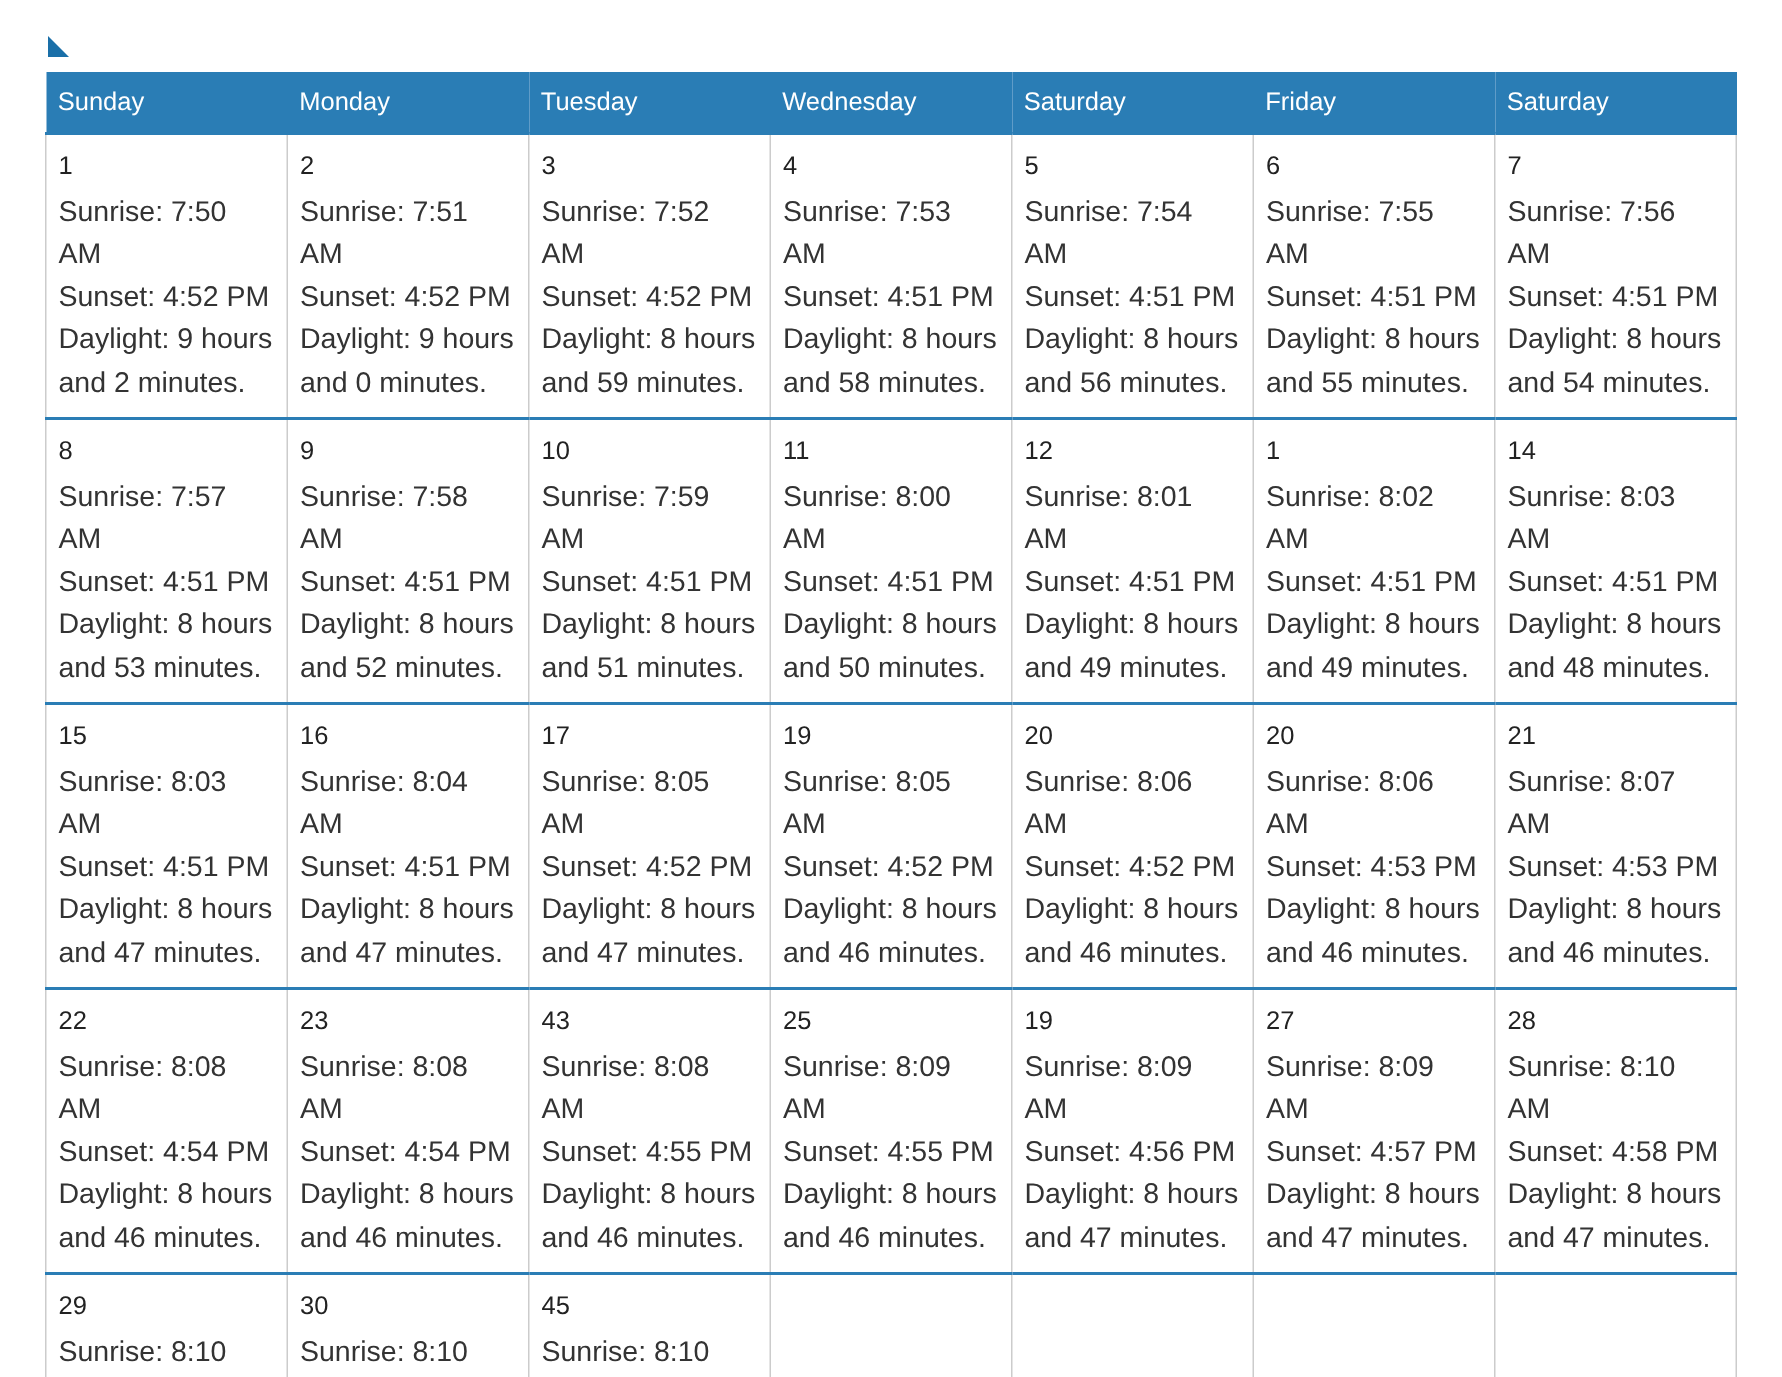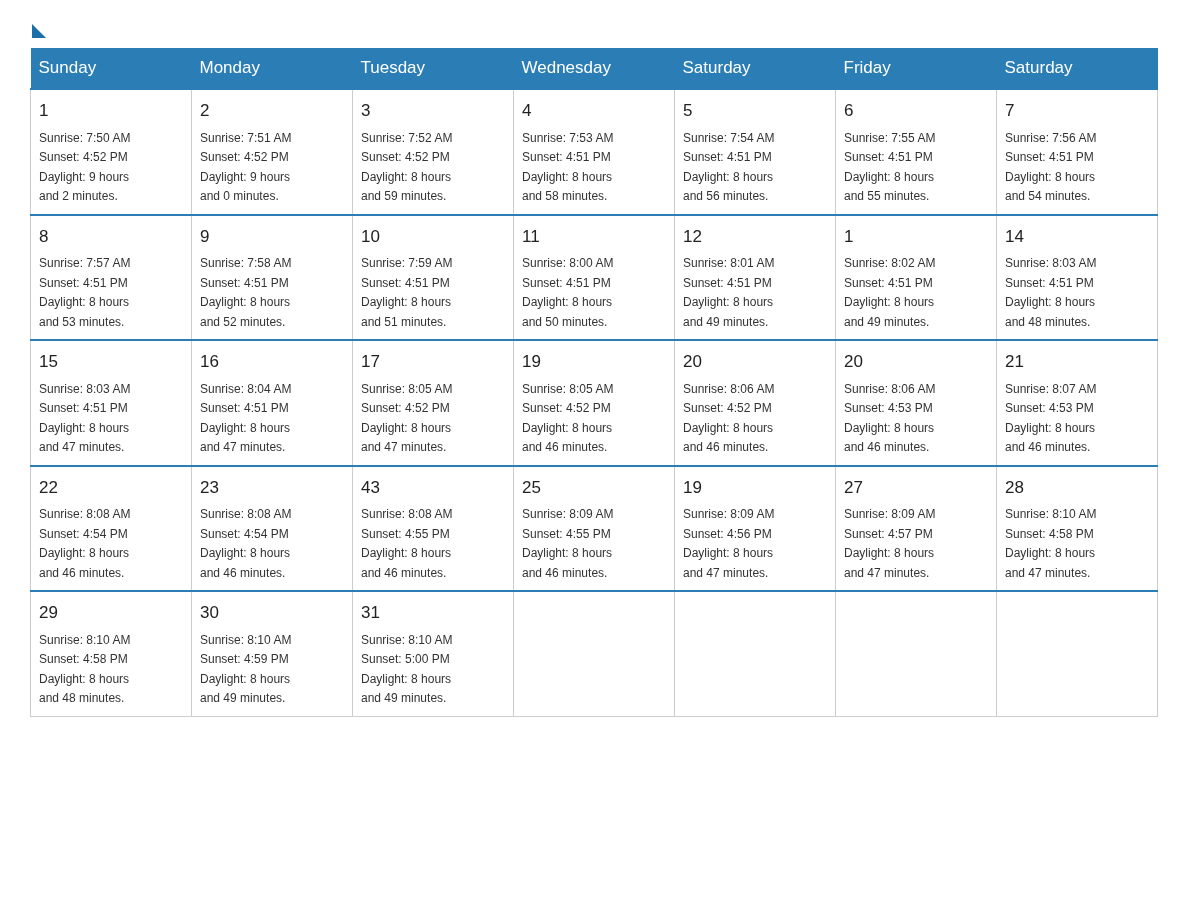--- a/index.html
+++ b/index.html
@@ -84,21 +84,21 @@
     }
     .day-num {
       font-size: 17px;
       font-weight: normal;
       color: #222;
       display: block;
       margin-bottom: 4px;
     }
     .day-info {
       color: #333;
-      font-size: 12px;
+      font-size: 19px;
     }
     .empty-cell {
       background: #fff;
       border-top: 2px solid #2a7db5;
     }
   </style>
 </head>
 <body>
 
 <div class="header">
@@ -251,21 +251,21 @@
       <tr>
         <td>
         <span class="day-num">29</span>
         <span class="day-info">Sunrise: 8:10 AM<br>Sunset: 4:58 PM<br>Daylight: 8 hours<br>and 48 minutes.</span>
       </td>
         <td>
         <span class="day-num">30</span>
         <span class="day-info">Sunrise: 8:10 AM<br>Sunset: 4:59 PM<br>Daylight: 8 hours<br>and 49 minutes.</span>
       </td>
         <td>
-        <span class="day-num">31</span>
+        <span class="day-num">45</span>
         <span class="day-info">Sunrise: 8:10 AM<br>Sunset: 5:00 PM<br>Daylight: 8 hours<br>and 49 minutes.</span>
       </td>
         <td class="empty-cell"></td>
         <td class="empty-cell"></td>
         <td class="empty-cell"></td>
         <td class="empty-cell"></td>
       </tr>
     </tbody>
 </table>
 

